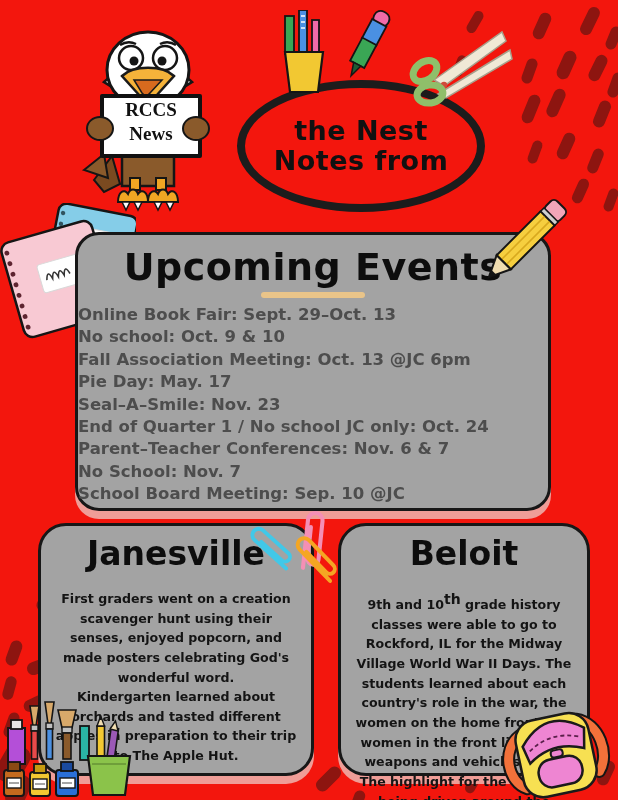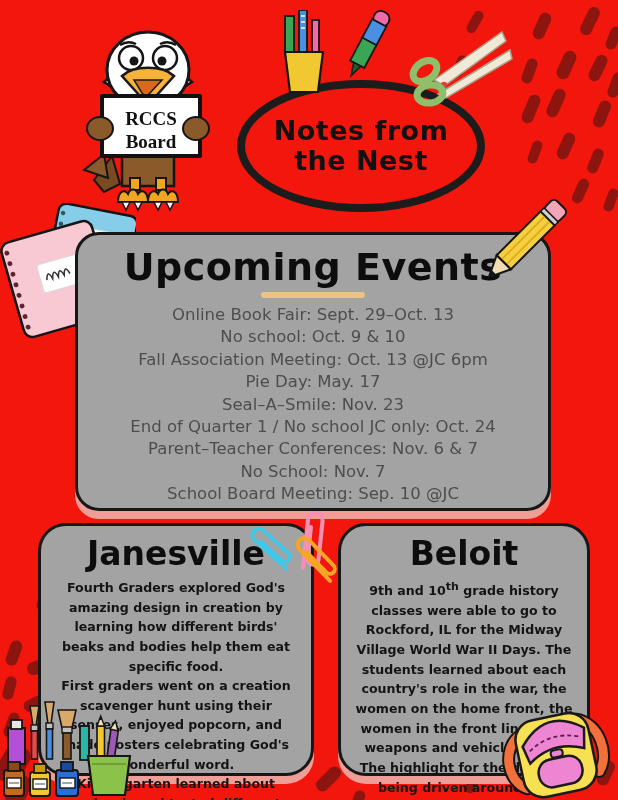--- a/index.html
+++ b/index.html
@@ -9,21 +9,21 @@
     font-family:"DejaVu Sans",sans-serif;
   }
   .dash{position:absolute;background:#8d1510;border-radius:10px;}
 
   
   .mascot{position:absolute;left:78px;top:20px;width:140px;height:195px;}
   .mascot svg{position:absolute;left:0;top:0;}
   .sign{
     position:absolute;left:22px;top:74px;width:94px;height:56px;
     background:#fff;border:4px solid #111;border-radius:2px;
-    display:flex;flex-direction:column;align-items:center;justify-content:flex-end;
+    display:flex;flex-direction:column;align-items:center;justify-content:flex-start;
     font-family:"Liberation Serif",serif;font-weight:bold;font-size:19px;color:#111;line-height:1.25;
   }
   .paw{position:absolute;width:24px;height:21px;background:#8a5a2b;border:2.5px solid #151515;border-radius:50%;}
   .paw.left{left:8px;top:96px;}
   .paw.right{left:104px;top:96px;}
 
   .title-oval{
     position:absolute;left:237px;top:80px;width:232px;height:116px;
     border:8px solid #1c1c1c;border-radius:50%;
     display:flex;flex-direction:column;align-items:center;justify-content:center;
@@ -35,30 +35,30 @@
   
   .card{
     position:absolute;background:#a3a3a3;border:3px solid #171717;
     box-shadow:0 8px 0 #ef9d97;
   }
   .events-card{left:75px;top:232px;width:470px;height:273px;border-radius:24px;}
   .events-title{
     text-align:center;margin:10px 0 0 0;font-size:38px;font-weight:bold;color:#0d0d0d;letter-spacing:.5px;
   }
   .events-underline{width:104px;height:6px;background:#e9c489;border-radius:3px;margin:3px auto 6px auto;}
-  .events-list{color:#4d4d4d;font-size:16.5px;line-height:22.4px;text-align:center;font-weight:400;}
+  .events-list{color:#4d4d4d;font-size:16.5px;line-height:22.4px;text-align:left;font-weight:700;}
   .events-list div{white-space:nowrap;}
 
   .town-card{top:523px;height:247px;border-radius:28px;}
   .janesville{left:38px;width:270px;}
   .beloit{left:338px;width:246px;}
-  .town-title{text-align:center;margin:8px 0 5px 0;font-size:33px;font-weight:bold;color:#0d0d0d;}
+  .town-title{text-align:center;margin:8px 0 16px 0;font-size:33px;font-weight:bold;color:#0d0d0d;}
   .town-body{padding:0 13px;color:#141414;font-size:12.6px;font-weight:bold;line-height:1.56;text-align:center;}
   .town-body p{margin:0;}
-  .town-body sup{font-size:11px;text-align:center;}
+  .town-body sup{font-size:14px;text-align:center;}
 
   .clip{position:absolute;}
 </style>
 </head>
 <body>
 
 <div class="page">
 
   <div id="dash-layer">
       <div class="dash" style="left: 536px; top: 12px; width: 12px; height: 28px; transform: rotate(24deg);"></div>
@@ -115,29 +115,29 @@
       <rect x="78" y="158" width="10" height="12" fill="#f0a623" stroke="#151515" stroke-width="2"></rect>
       <path d="M40,182 C40,172 46,168 50,174 C52,168 58,168 60,174 C64,168 70,172 70,182 Z" fill="#f0a623" stroke="#151515" stroke-width="2"></path>
       <path d="M70,182 C70,172 76,168 80,174 C82,168 88,168 90,174 C94,168 100,172 100,182 Z" fill="#f0a623" stroke="#151515" stroke-width="2"></path>
       <polygon points="44,182 48,190 52,182" fill="#fff" stroke="#151515" stroke-width="1.5"></polygon>
       <polygon points="56,182 60,190 64,182" fill="#fff" stroke="#151515" stroke-width="1.5"></polygon>
       <polygon points="76,182 80,190 84,182" fill="#fff" stroke="#151515" stroke-width="1.5"></polygon>
       <polygon points="88,182 92,190 96,182" fill="#fff" stroke="#151515" stroke-width="1.5"></polygon>
     </svg>
     <div class="sign">
       <span>RCCS</span>
-      <span>Board</span>
+      <span>News</span>
     </div>
     <div class="paw left"></div>
     <div class="paw right"></div>
   </div>
 
   <div class="title-oval">
+    <span>the Nest</span>
     <span>Notes from</span>
-    <span>the Nest</span>
   </div>
 
   <svg class="deco" style="left:276px;top:10px;" width="56" height="84" viewBox="0 0 56 84">
     <rect x="9" y="6" width="9" height="38" fill="#3aa655" stroke="#151515" stroke-width="1.8"></rect>
     <rect x="23" y="0" width="8" height="44" fill="#4a90e2" stroke="#151515" stroke-width="1.8"></rect>
     <line x1="25" y1="6" x2="29" y2="6" stroke="#fff" stroke-width="1.5"></line>
     <line x1="25" y1="12" x2="29" y2="12" stroke="#fff" stroke-width="1.5"></line>
     <line x1="25" y1="18" x2="29" y2="18" stroke="#fff" stroke-width="1.5"></line>
     <rect x="36" y="10" width="7" height="34" fill="#f06ba8" stroke="#151515" stroke-width="1.8"></rect>
     <path d="M9,42 L47,42 L42,82 L14,82 Z" fill="#f2c832" stroke="#151515" stroke-width="2.2"></path>
@@ -222,21 +222,20 @@
   <svg class="clip" style="left:258px;top:516px;z-index:6;transform:rotate(-48deg);" width="30" height="64" viewBox="0 0 28 60">
     <path d="M8,52 L8,12 A6,6 0 0 1 20,12 L20,44 A4.5,4.5 0 0 1 11,44 L11,18" fill="none" stroke="#41c8e8" stroke-width="3.6" stroke-linecap="round"></path>
   </svg>
   <svg class="clip" style="left:302px;top:526px;z-index:6;transform:rotate(-44deg);" width="32" height="66" viewBox="0 0 28 60">
     <path d="M8,52 L8,12 A6,6 0 0 1 20,12 L20,44 A4.5,4.5 0 0 1 11,44 L11,18" fill="none" stroke="#f5a623" stroke-width="3.6" stroke-linecap="round"></path>
   </svg>
 
   <div class="card town-card janesville">
     <h2 class="town-title">Janesville</h2>
     <div class="town-body">
-      <p>Fourth Graders explored God's amazing design in creation by learning how different birds' beaks and bodies help them eat specific food.</p>
       <p>First graders went on a creation scavenger hunt using their senses, enjoyed popcorn, and made posters celebrating God's wonderful word.</p>
       <p>Kindergarten  learned about orchards and tasted different apples in preparation to their trip to The Apple Hut.</p>
     </div>
   </div>
 
   <div class="card town-card beloit">
     <h2 class="town-title">Beloit</h2>
     <div class="town-body">
       <p><span>9th and 10</span><sup>th</sup><span> grade history classes were able to go to Rockford, IL for the Midway Village World War II Days.  The students learned about each country's role in the war, the women on the home front, the women in the front lines, the weapons and vehicles used. The highlight for the day was being driven around the grounds in a WWII vehicle!</span></p>
     </div>

